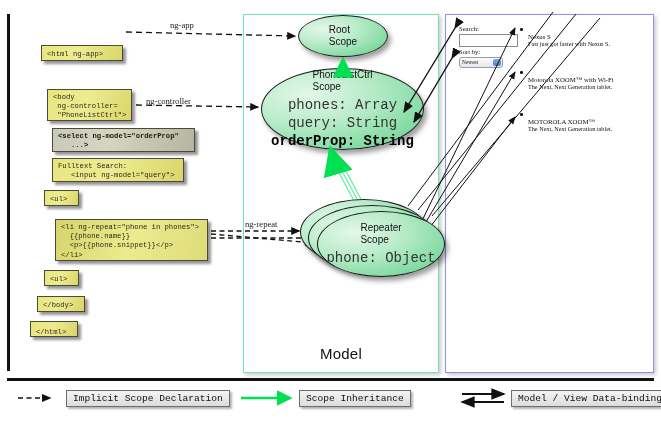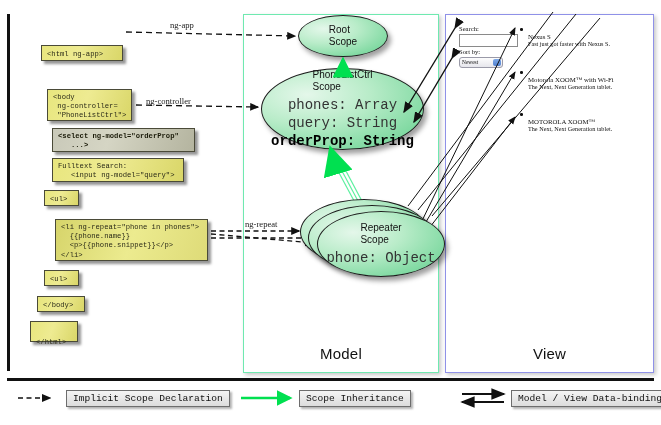--- a/index.html
+++ b/index.html
@@ -97,21 +97,21 @@
 
   <div class="codebox cb-yellow2" style="left:55px;top:219px;width:153px;height:42px;">&lt;li ng-repeat="phone in phones"&gt;
   {{phone.name}}
   &lt;p&gt;{{phone.snippet}}&lt;/p&gt;
 &lt;/li&gt;</div>
 
   <div class="codebox cb-yellow" style="left:44px;top:270px;width:35px;height:16px;padding-top:4px;">&lt;ul&gt;</div>
 
   <div class="codebox cb-yellow" style="left:37px;top:296px;width:48px;height:16px;padding-top:4px;">&lt;/body&gt;</div>
 
-  <div class="codebox cb-yellow" style="left:30px;top:321px;width:48px;height:16px;padding-top:16px;">&lt;/html&gt;</div>
+  <div class="codebox cb-yellow" style="left:30px;top:321px;width:48px;height:16px;padding-top:6px;">&lt;/html&gt;</div>
 
   <div class="col model">
     <div class="col-label">Model</div>
   </div>
 
   <div class="ellipse" style="left:298px;top:15px;width:90px;height:42px;">
     <div class="ell-title" style="white-space:pre-line">Root
 Scope</div>
   </div>
 
@@ -125,21 +125,20 @@
 
   <div class="ellipse" style="left:300px;top:199px;width:128px;height:66px;z-index:1;"></div>
   <div class="ellipse" style="left:308px;top:205px;width:128px;height:66px;z-index:2;"></div>
   <div class="ellipse" style="left:317px;top:211px;width:128px;height:66px;z-index:3;overflow:hidden;">
     <div class="ell-title" style="white-space:pre-line">Repeater
 Scope</div>
     <div class="ell-props">phone: Object</div>
   </div>
 
   <div class="col view">
-    <div class="col-label">View</div>
 
     <div class="view-inner">
       <div class="v-label" style="left:5px;top:4px;">Search:</div>
       <div class="v-input" style="left:5px;top:13px;width:57px;height:11px;"></div>
       <div class="v-label" style="left:5px;top:27px;">Sort by:</div>
       <div class="v-select" style="left:5px;top:36px;width:44px;height:11px;">
         <span>Newest</span>
         <span class="sel-btn"></span>
       </div>
 

